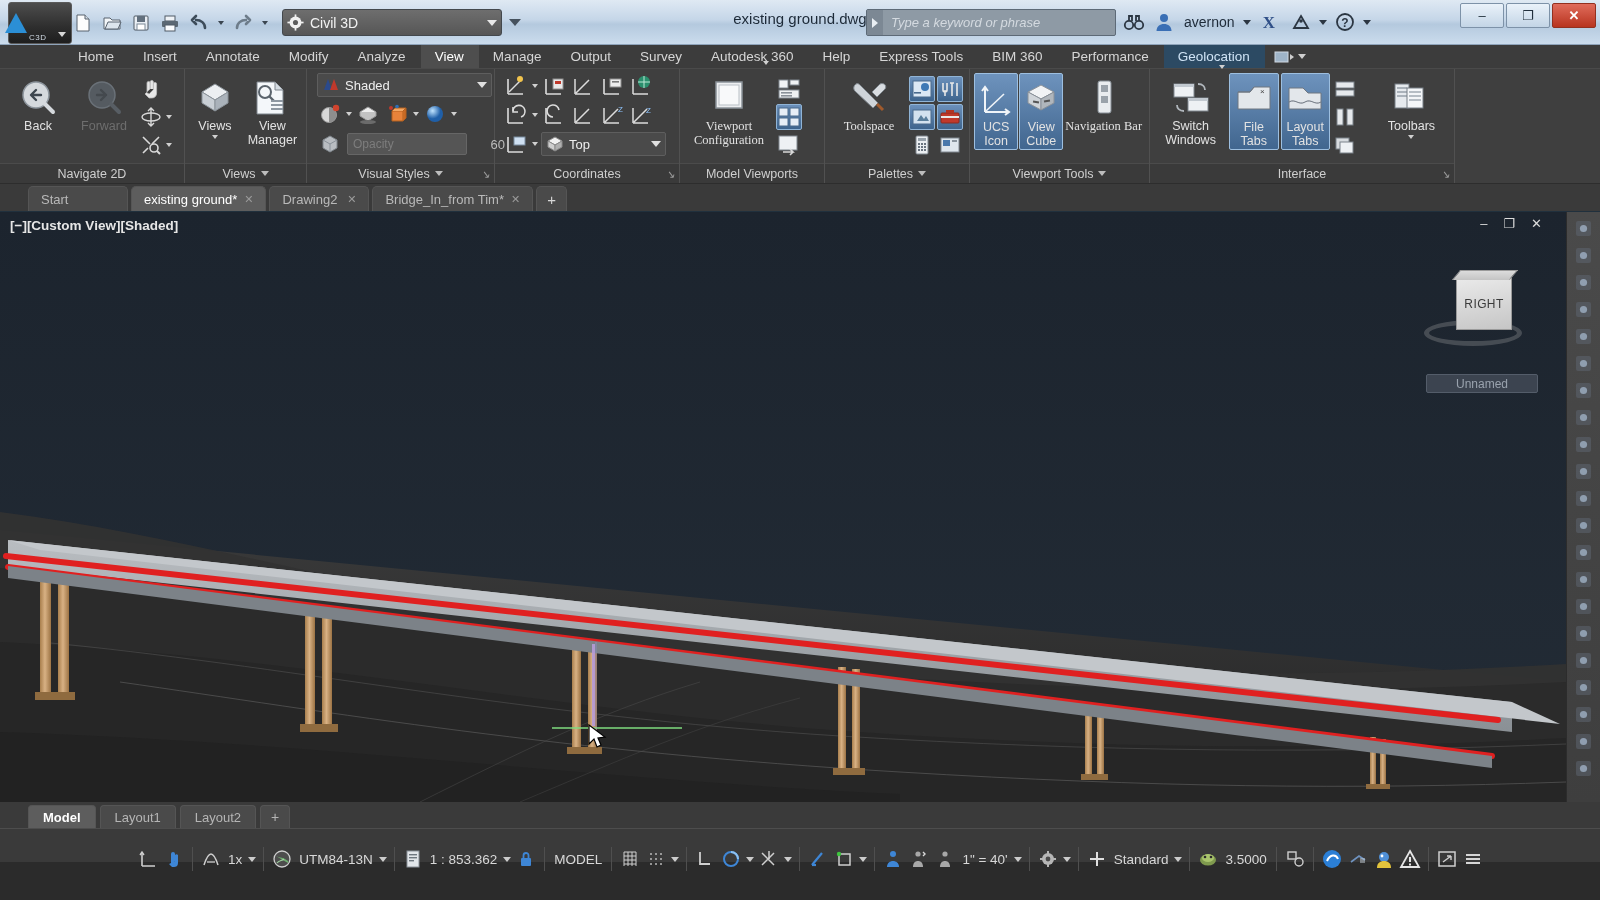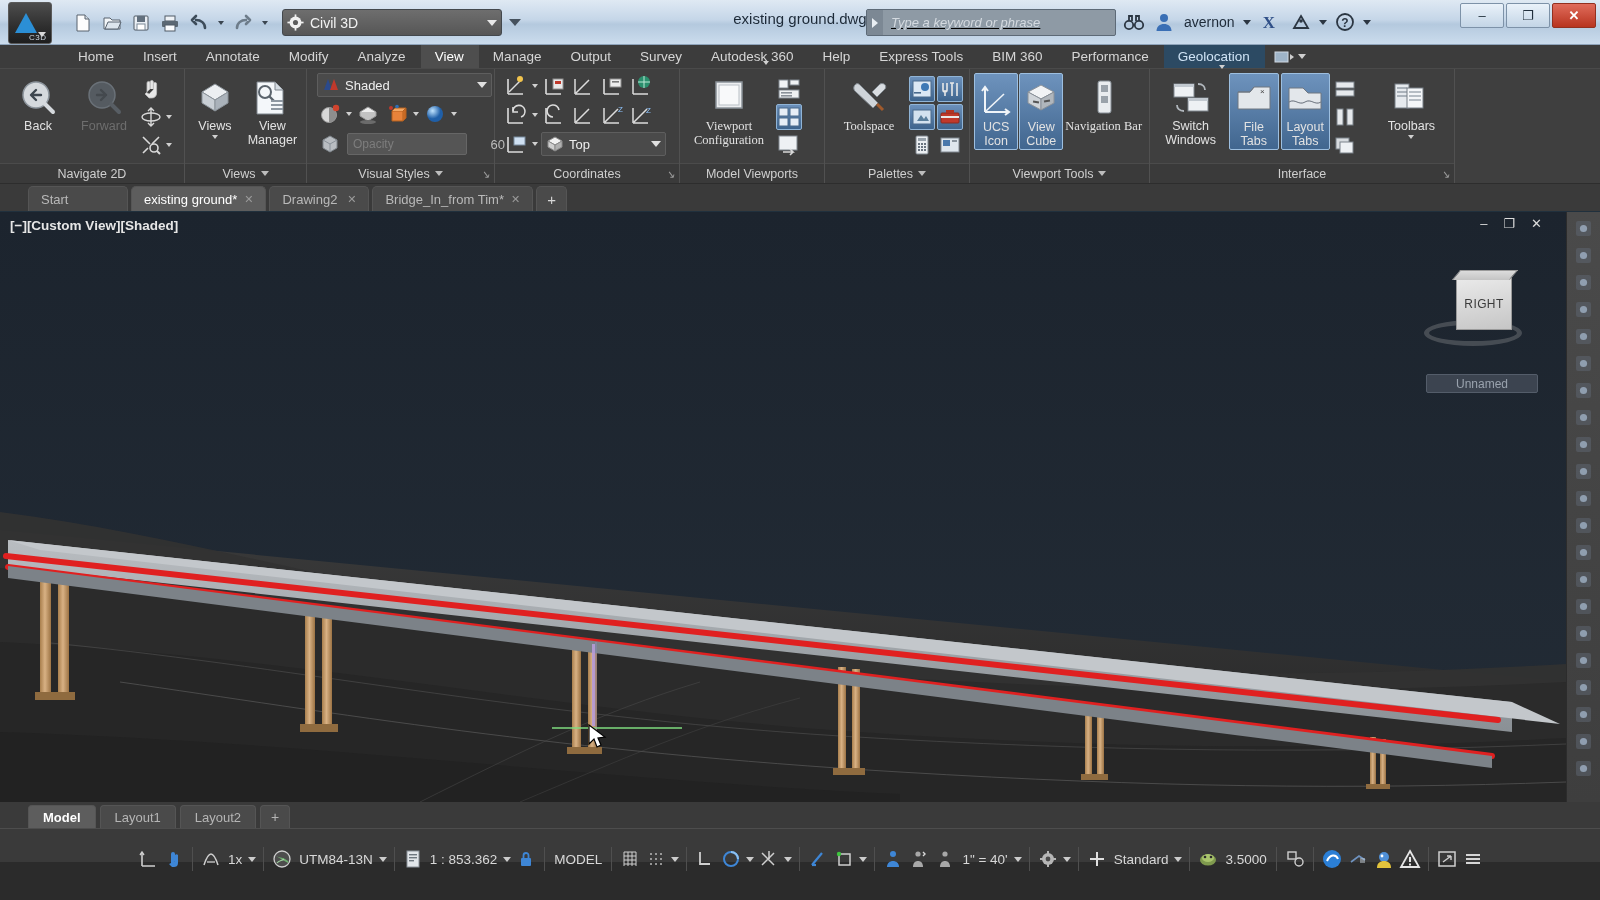--- a/index.html
+++ b/index.html
@@ -9,24 +9,24 @@
     background: #2b2b2b;
   }
 
   
   .titlebar {
     position: relative; height: 45px; width: 1600px;
     background: linear-gradient(180deg,#dfe9f3 0%,#c5d6e8 45%,#b4c9de 55%,#cbdced 100%);
     border-bottom: 1px solid #8fa4bb;
   }
   .appbtn {
-    position: absolute; left: 8px; top: 2px; width: 44px; height: 42px;
+    position: absolute; left: 8px; top: 2px; width: 64px; height: 42px;
     background: linear-gradient(180deg,#4d4d4d 0%,#2e2e2e 60%,#1e1e1e 100%);
     border: 1px solid #5a5a5a; border-radius: 3px;
-    display: flex; align-items: center; justify-content: center;
+    display: flex; align-items: center; 
   }
   .appbtn .logoA {
     width: 0; height: 0; border-left: 11px solid transparent;
     border-right: 11px solid transparent; border-bottom: 20px solid #2b8fd6;
     position: relative; left: -4px;
   }
   .appbtn .acaret { position:absolute; right:5px; bottom:6px; width:0;height:0;
     border-left:4px solid transparent;border-right:4px solid transparent;border-top:5px solid #d8d8d8;}
   .c3dlabel { position:absolute; left:20px; bottom:1px; font-size:8px; color:#cfd8e2; letter-spacing:.5px;}
 
@@ -58,21 +58,21 @@
     border-top:7px solid #46525e;}
 
   .doctitle {
     position: absolute; left: 0; right: 0; top: 10px; text-align: center;
     font-size: 15px; color: #1d2a38; width: 1600px;
   }
 
   .searchbox {
     position:absolute; left:866px; top:9px; width:250px; height:27px;
     background:#8e9aa5; border:1px solid #5d6a77; border-radius:2px;
-    display:flex; align-items:center;text-decoration:underline;
+    display:flex; align-items:center;
   }
   .searchbox .sarrow{width:16px;height:25px;display:flex;align-items:center;justify-content:center;
     background:#7c8894;}
   .searchbox .sarrow i{width:0;height:0;border-top:5px solid transparent;border-bottom:5px solid transparent;
     border-left:6px solid #e9eef3;}
   .searchbox input{
     flex:1; background:transparent; border:0; outline:none; color:#d8dde2;
     font-style:italic; font-size:13px; padding-left:8px;
     font-family:"Liberation Sans",sans-serif;
   }

